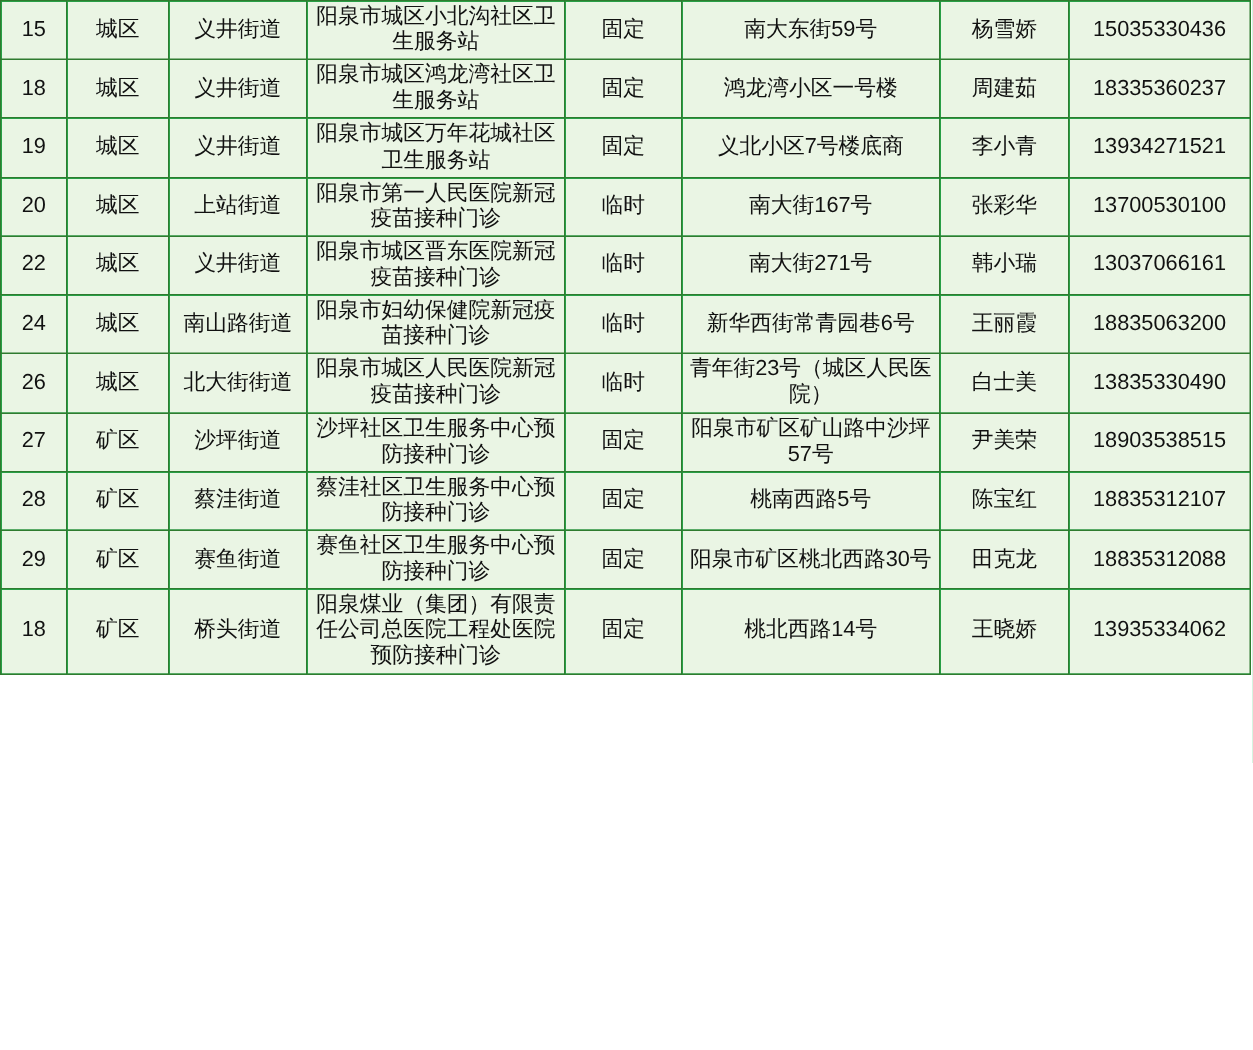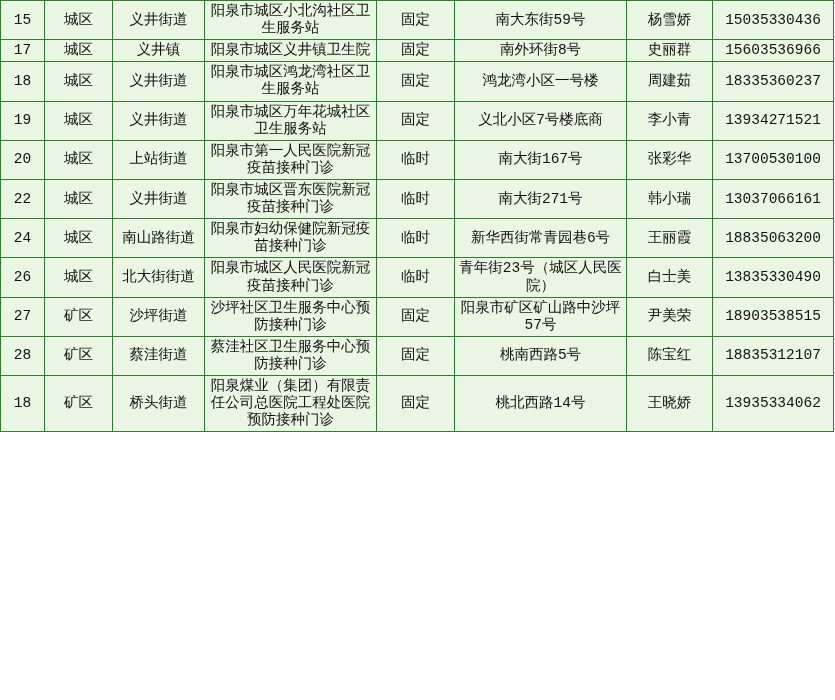--- a/index.html
+++ b/index.html
@@ -16,21 +16,20 @@
     width: 835px;
     height: 700px;
     overflow: hidden;
     background: #ffffff;
   }
   table.vax-table {
     border-collapse: collapse;
     table-layout: fixed;
     width: 725px;
     background: #22c55e;
-    font-family: Liberation Mono, monospace;
   }
   table.vax-table td {
     border: 1px solid #2f7b2f;
     color: #111111;
     font-size: 14.5px;
     line-height: 1.18;
     text-align: center;
     vertical-align: middle;
     padding: 2px 2px;
     background: #eaf5e4;
@@ -69,30 +68,20 @@
     <tbody>
       <tr>
         <td class="cell-index">15</td>
         <td class="cell-district">城区</td>
         <td class="cell-street">义井街道</td>
         <td class="cell-site">阳泉市城区小北沟社区卫生服务站</td>
         <td class="cell-type">固定</td>
         <td class="cell-address">南大东街59号</td>
         <td class="cell-contact">杨雪娇</td>
         <td class="cell-phone">15035330436</td>
-      </tr>
-      <tr>
-        <td class="cell-index">17</td>
-        <td class="cell-district">城区</td>
-        <td class="cell-street">义井镇</td>
-        <td class="cell-site">阳泉市城区义井镇卫生院</td>
-        <td class="cell-type">固定</td>
-        <td class="cell-address">南外环街8号</td>
-        <td class="cell-contact">史丽群</td>
-        <td class="cell-phone">15603536966</td>
       </tr>
       <tr>
         <td class="cell-index">18</td>
         <td class="cell-district">城区</td>
         <td class="cell-street">义井街道</td>
         <td class="cell-site">阳泉市城区鸿龙湾社区卫生服务站</td>
         <td class="cell-type">固定</td>
         <td class="cell-address">鸿龙湾小区一号楼</td>
         <td class="cell-contact">周建茹</td>
         <td class="cell-phone">18335360237</td>
@@ -161,20 +150,30 @@
         <td class="cell-index">28</td>
         <td class="cell-district">矿区</td>
         <td class="cell-street">蔡洼街道</td>
         <td class="cell-site">蔡洼社区卫生服务中心预防接种门诊</td>
         <td class="cell-type">固定</td>
         <td class="cell-address">桃南西路5号</td>
         <td class="cell-contact">陈宝红</td>
         <td class="cell-phone">18835312107</td>
       </tr>
       <tr>
+        <td class="cell-index">29</td>
+        <td class="cell-district">矿区</td>
+        <td class="cell-street">赛鱼街道</td>
+        <td class="cell-site">赛鱼社区卫生服务中心预防接种门诊</td>
+        <td class="cell-type">固定</td>
+        <td class="cell-address">阳泉市矿区桃北西路30号</td>
+        <td class="cell-contact">田克龙</td>
+        <td class="cell-phone">18835312088</td>
+      </tr>
+      <tr>
         <td class="cell-index">18</td>
         <td class="cell-district">矿区</td>
         <td class="cell-street">桥头街道</td>
         <td class="cell-site">阳泉煤业（集团）有限责任公司总医院工程处医院预防接种门诊</td>
         <td class="cell-type">固定</td>
         <td class="cell-address">桃北西路14号</td>
         <td class="cell-contact">王晓娇</td>
         <td class="cell-phone">13935334062</td>
       </tr>
     </tbody>

